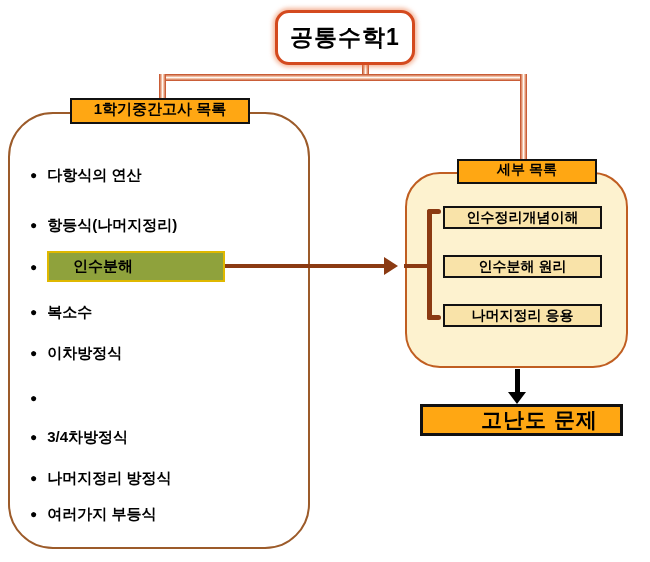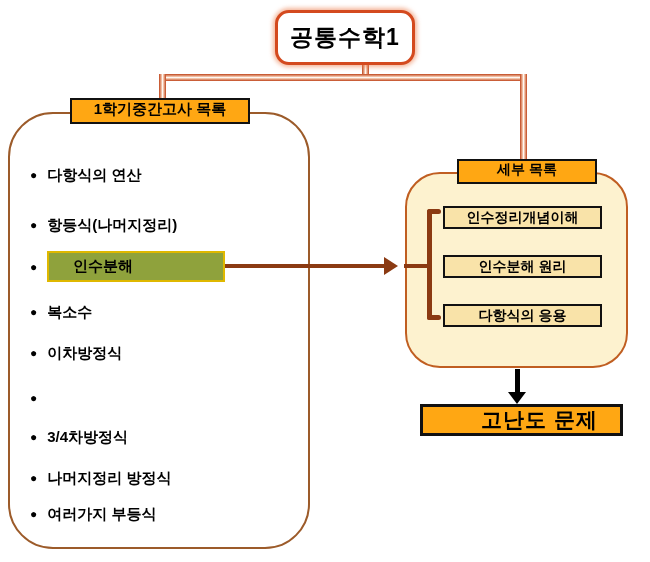--- a/index.html
+++ b/index.html
@@ -147,21 +147,21 @@
   <div class="bracket-part" style="left:427px;top:209px;width:14px;height:5px;"></div>
   <div class="bracket-part" style="left:427px;top:315px;width:14px;height:5px;"></div>
 
   <div class="sub-box" style="top:206px;">
     <span>인수정리개념이해</span>
   </div>
   <div class="sub-box" style="top:255px;">
     <span>인수분해 원리</span>
   </div>
   <div class="sub-box" style="top:304px;">
-    <span>다항식의 응용</span>
+    <span>나머지정리 응용</span>
   </div>
 
   <div class="black-line" style="left:515px;top:369px;width:5px;height:25px;"></div>
   <div class="arrow-head-down" style="left:508px;top:392px;"></div>
   <div class="bottom-box">
     <span>고난도 문제</span>
   </div>
 
 </div>
 

